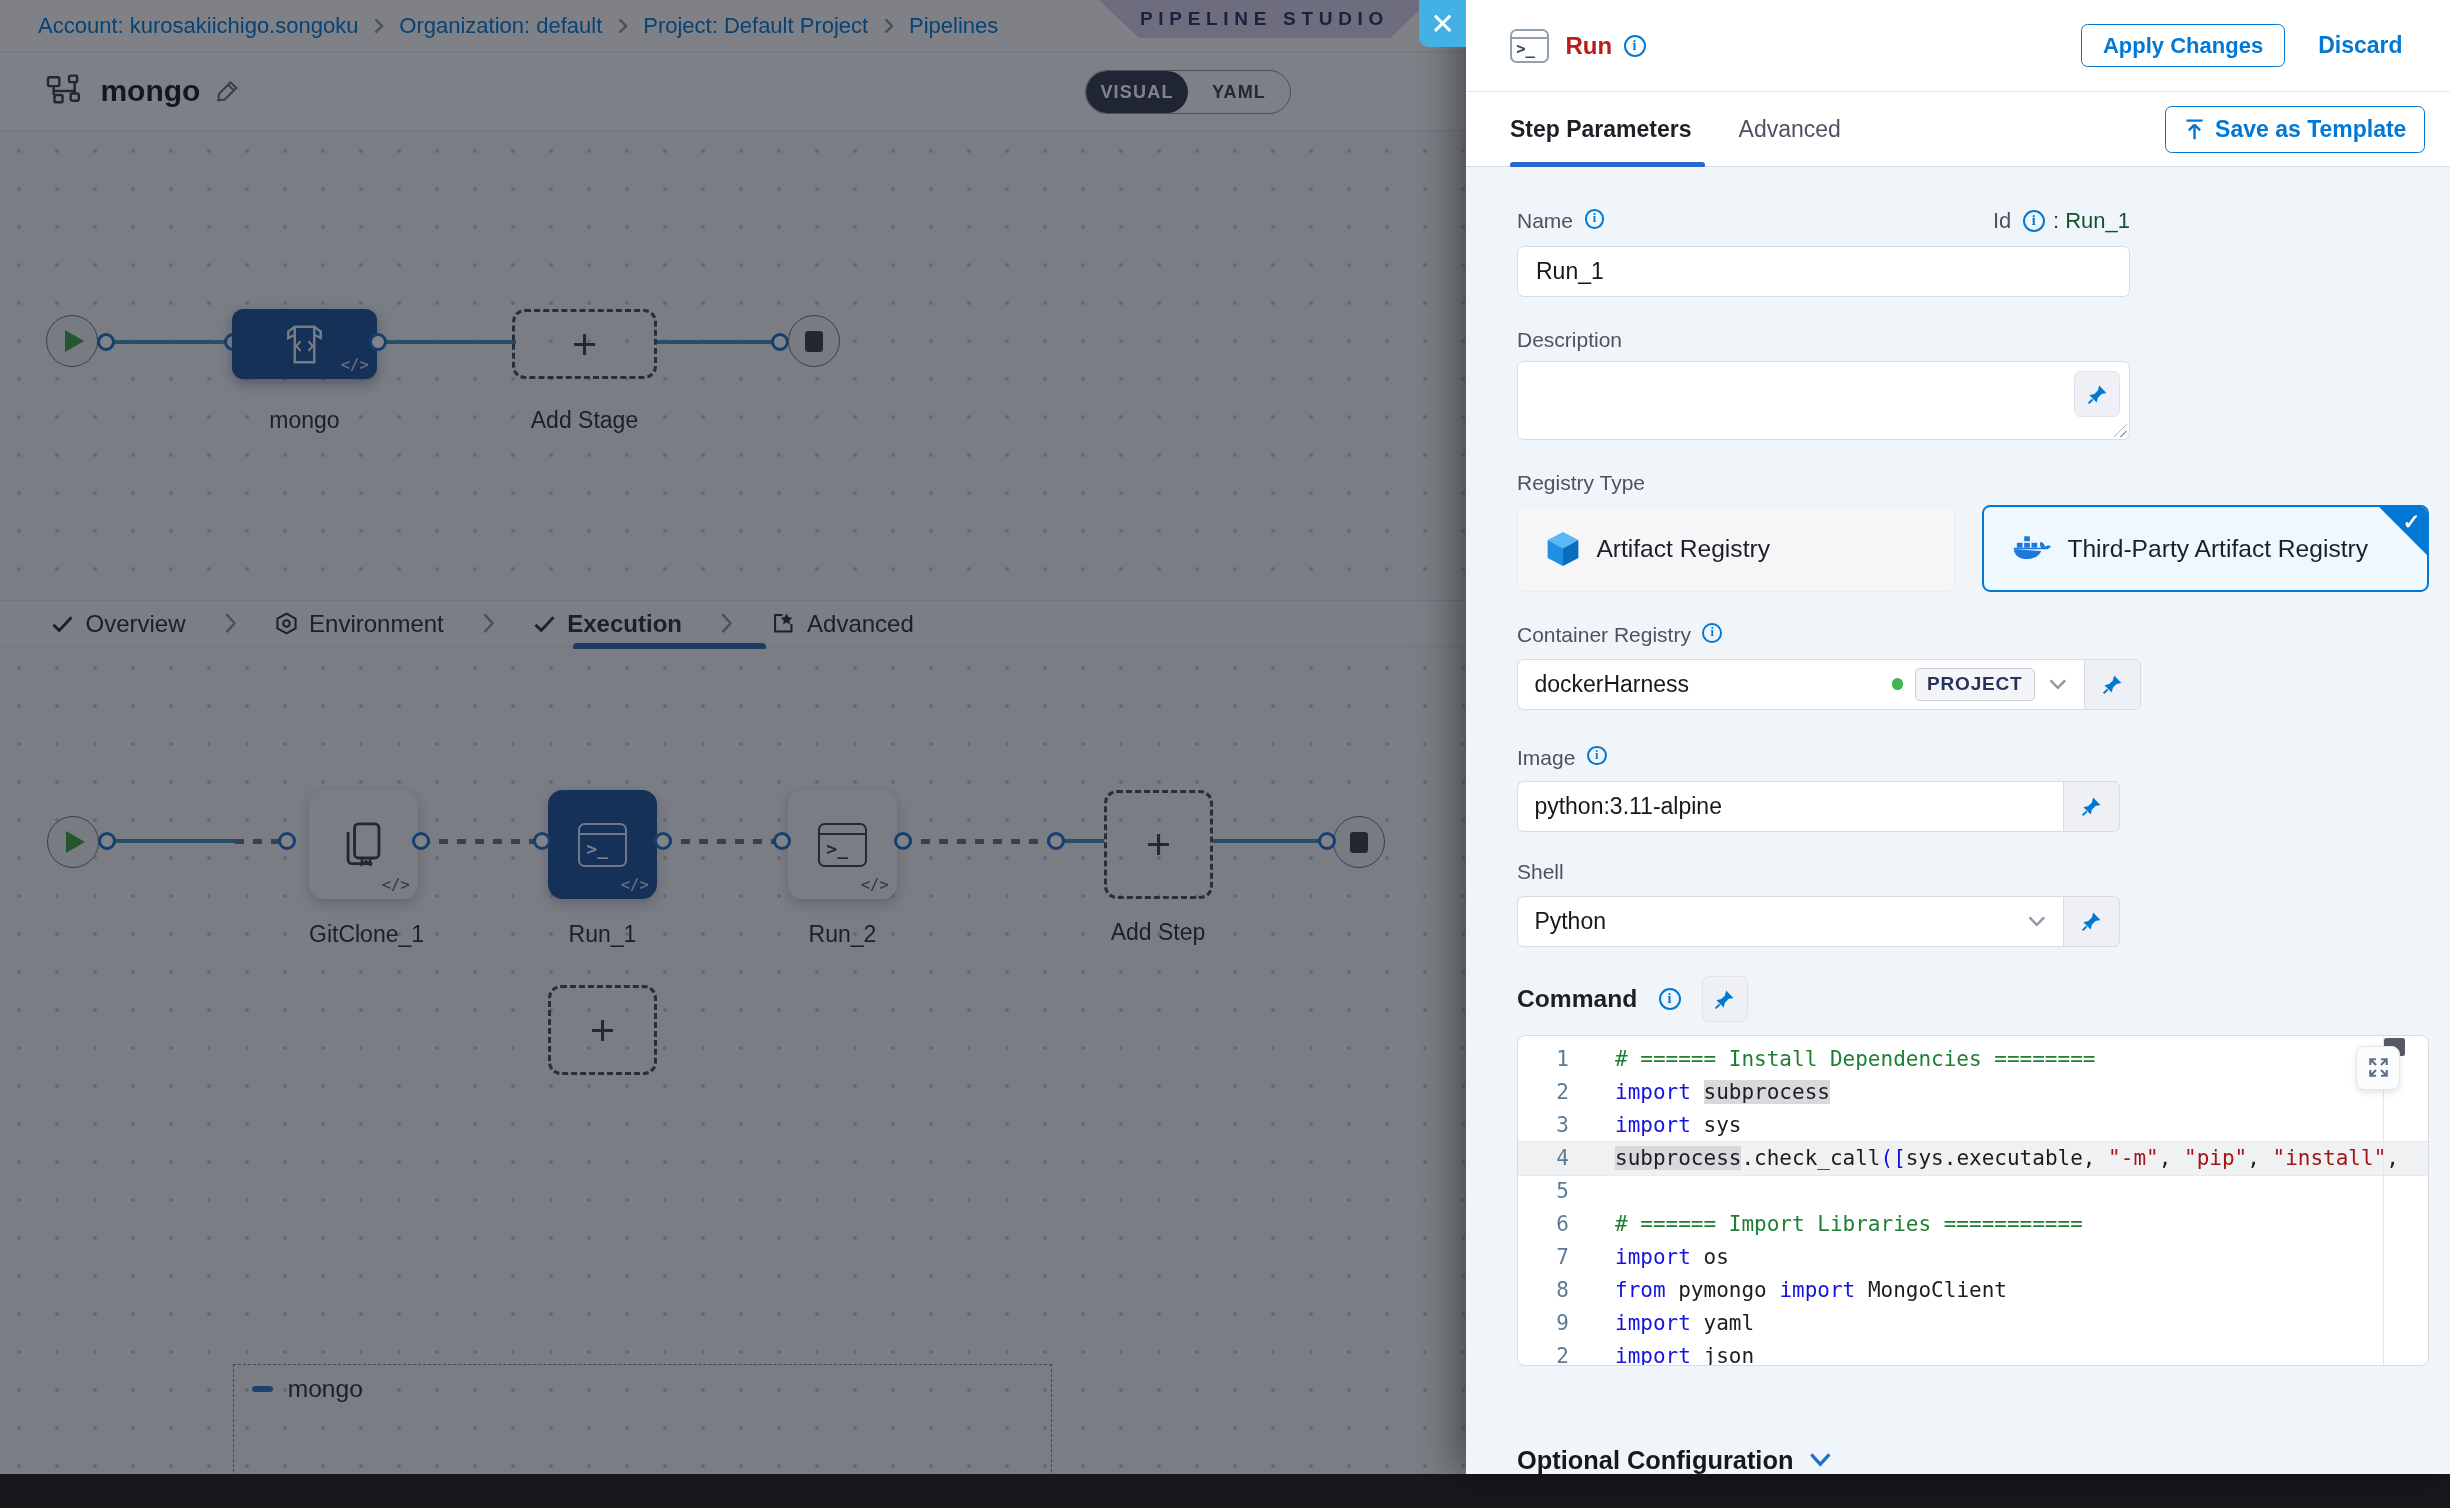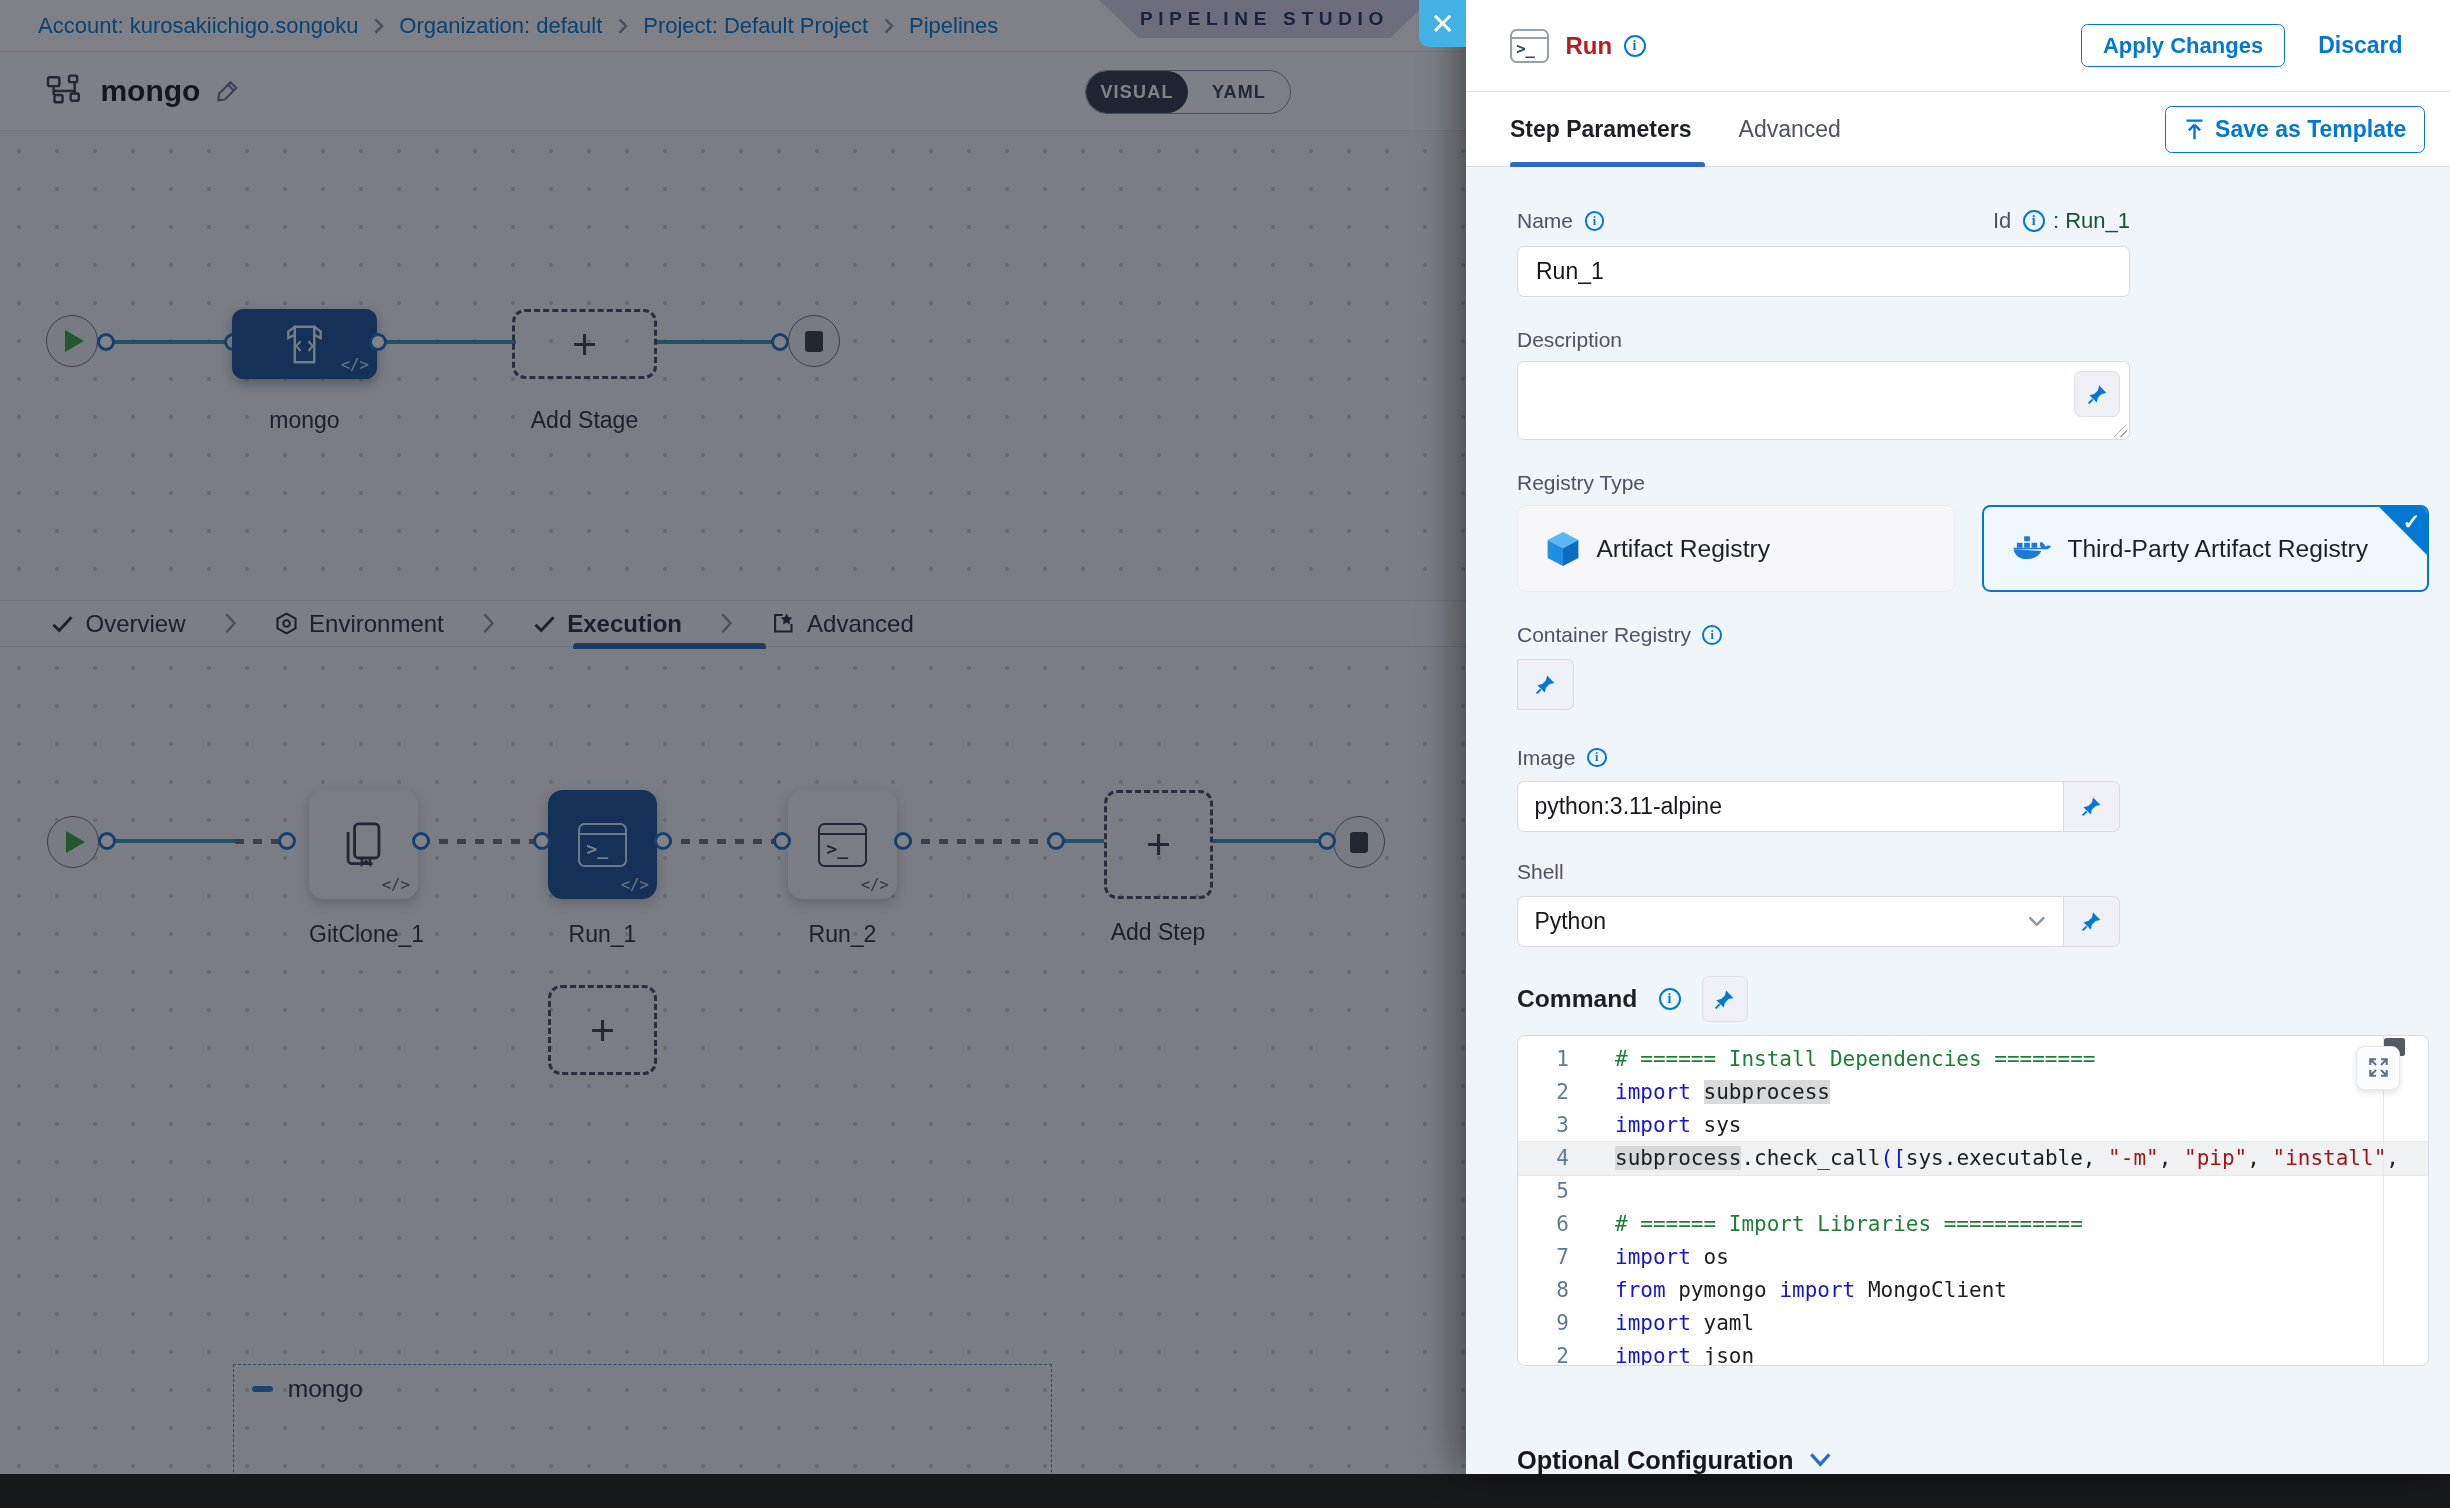--- a/index.html
+++ b/index.html
@@ -73,21 +73,21 @@
   .discard-link { margin-left:33px; margin-right:11.5px; color:#0278d5; font-size:23px; font-weight:bold; cursor:pointer; }
 
   .drawer-tabs { height:75px; display:flex; align-items:center; padding-left:44px; position:relative; border-bottom:1.6px solid #d9dbe4; background:#fff; }
   .dtab { font-size:23px; color:#4f5162; cursor:pointer; }
   .dtab.active { font-weight:bold; color:#1d1f27; }
   .dtab + .dtab { margin-left:47px; }
   .dtab-underline { position:absolute; left:44px; bottom:-1.6px; width:195px; height:5.7px; border-radius:3.3px; background:#2968c9; }
   .save-tpl { position:absolute; right:24.6px; top:14px; height:47px; border:1.6px solid #0278d5; border-radius:6.6px; color:#0278d5; font-size:23px; font-weight:bold; display:flex; align-items:center; gap:9.8px; padding:0 18px; background:#fff; cursor:pointer; }
 
   .form { height:1307px; background:#f0f5fa; padding:41px 21px 0 51px; overflow:hidden; position:relative; }
-  .f-label { font-size:21px; color:#4f5162; display:flex; align-items:center; gap:8.2px; }
+  .f-label { font-size:21px; color:#4f5162; display:flex; align-items:flex-start; gap:8.2px; }
   .f-label .info-ic { width:19.7px; height:19.7px; margin-left:3.3px; }
   .f-label .info-ic::after { font-size:12.3px; }
   .name-row { width:613px; display:flex; justify-content:space-between; align-items:center; }
   .id-part { display:flex; align-items:center; font-size:22px; color:#4f5162; }
   .id-val { color:#14532d; margin-left:8.2px; }
   .tx-input { width:613px; height:51px; background:#fff; border:0.8px solid #d8dae4; border-radius:6.6px; font-size:23px; color:#17171c; display:flex; align-items:center; padding:0 18px; margin-top:11.5px; }
   .desc-wrap { position:relative; width:613px; height:79px; margin-top:9.8px; }
   .desc-area { width:100%; height:100%; background:#fff; border:0.8px solid #d8dae4; border-radius:6.6px; }
   .pin-btn { width:46px; height:46px; background:#eef0f5; border:0.8px solid #e0e2ea; border-radius:6.6px; display:flex; align-items:center; justify-content:center; cursor:pointer; }
   .desc-pin { position:absolute; right:9.8px; top:9.8px; }
@@ -409,20 +409,31 @@
         <span class="sel-corner"></span>
         <span class="sel-check">✓</span>
       </div>
     </div>
 
     <div class="f-label mt-sec">
         <span>Container Registry</span>
         <span class="info-ic"></span>
       </div>
     <div class="input-group">
+      <div class="ig-field" style="width:567px;">
+        <span>dockerHarness</span>
+        <span class="ig-spacer"></span>
+        <span class="green-dot"></span>
+        <span class="scope-badge">PROJECT</span>
+        <span class="chev">
+            <svg width="19.7" height="13" viewBox="0 0 24 16">
+              <polyline points="3,3 12,12 21,3" fill="none" stroke="#9096a4" stroke-width="3"></polyline>
+            </svg>
+          </span>
+      </div>
       <div class="ig-pin">
         <svg width="21" height="21" viewBox="0 0 26 26">
             <path d="M15 2 l9 9 -6 1.5 -4.5 4.5 -1.5 6 -9-9 6-1.5 4.5-4.5 z" fill="#0278d5"></path>
             <path d="M7 19 l-5 5" stroke="#0278d5" stroke-width="2.5"></path>
           </svg>
       </div>
     </div>
 
     <div class="f-label" style="margin-top:36px;">
         <span>Image</span>

